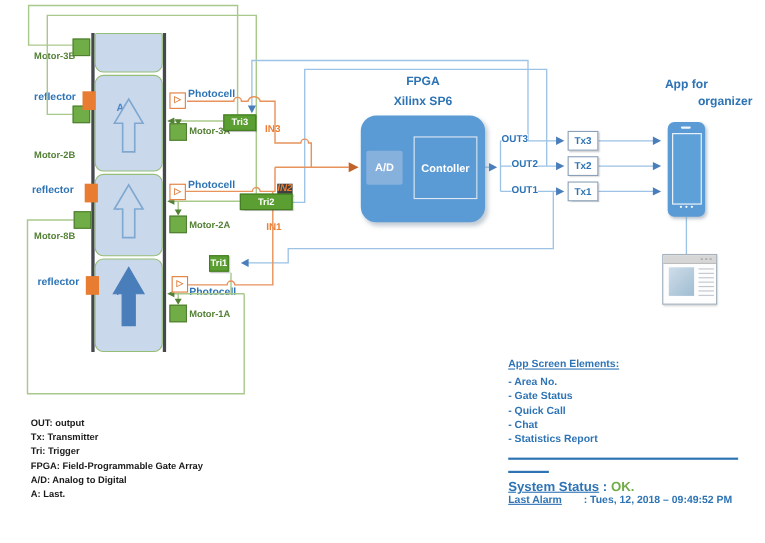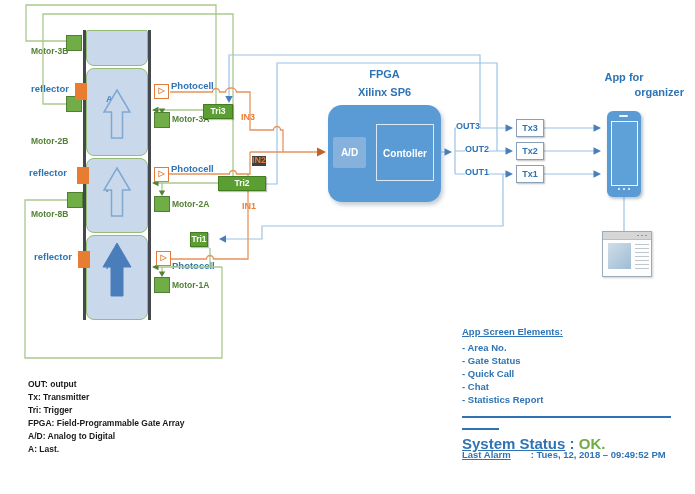--- a/index.html
+++ b/index.html
@@ -158,21 +158,21 @@
   <div class="msq" style="left:154px;top:277px;"></div>
   <div class="abs lbl txt-green" style="left:172px;top:115px;font-size:8.5px;text-align:right;">Motor-3A</div>
   <div class="abs lbl txt-green" style="left:172px;top:200px;font-size:8.5px;">Motor-2A</div>
   <div class="abs lbl txt-green" style="left:172px;top:281px;font-size:8.5px;">Motor-1A</div>
 
   <div class="tri" style="left:203px;top:104px;width:30px;">Tri3</div>
   <div class="tri" style="left:218px;top:176px;width:48px;">Tri2</div>
   <div class="tri" style="left:190px;top:232px;width:18px;">Tri1</div>
 
   <div class="abs lbl txt-orange" style="left:241px;top:113px;font-size:9px;background:#fff;">IN3</div>
-  <div class="abs lbl txt-orange" style="left:252px;top:156px;font-size:9px;background:#404040;">IN2</div>
+  <div class="abs lbl txt-orange" style="left:252px;top:167px;font-size:9px;background:#404040;font-style:italic;">IN2</div>
   <div class="abs lbl txt-orange" style="left:242px;top:202px;font-size:9px;background:#fff;">IN1</div>
 
   <div class="abs lbl txt-blue" style="left:328px;top:68px;width:113px;text-align:center;font-size:11px;">FPGA</div>
   <div class="abs lbl txt-blue" style="left:328px;top:86px;width:113px;text-align:center;font-size:11px;">Xilinx SP6</div>
   <div class="fpga">
     <div class="adc">A/D</div>
     <div class="ctrl">Contoller</div>
   </div>
 
   <div class="abs lbl txt-blue" style="left:456px;top:122px;font-size:9px;background:#fff;z-index:2;">OUT3</div>
@@ -221,21 +221,21 @@
     <div>- Area No.</div>
     <div>- Gate Status</div>
     <div>- Quick Call</div>
     <div>- Chat</div>
     <div>- Statistics Report</div>
   </div>
 
   <div class="divider" style="left:462px;top:416px;width:209px;"></div>
   <div class="divider" style="left:462px;top:428px;width:37px;"></div>
 
-  <div class="abs" style="left:462px;top:435px;font-size:15px;font-weight:bold;">
+  <div class="abs" style="left:462px;top:435px;font-size:12px;font-weight:bold;">
     <span class="txt-blue underline" style="display:inline-block;min-width:66px;">System Status</span>
     <span class="txt-blue">:</span>
     <span style="color:#70ad47;">OK.</span>
   </div>
   <div class="abs" style="left:462px;top:449px;font-size:9.5px;font-weight:bold;">
     <span class="txt-blue underline" style="display:inline-block;min-width:66px;">Last Alarm</span>
     <span class="txt-blue">: Tues, 12, 2018 – 09:49:52 PM</span>
   </div>
 
 </div>

